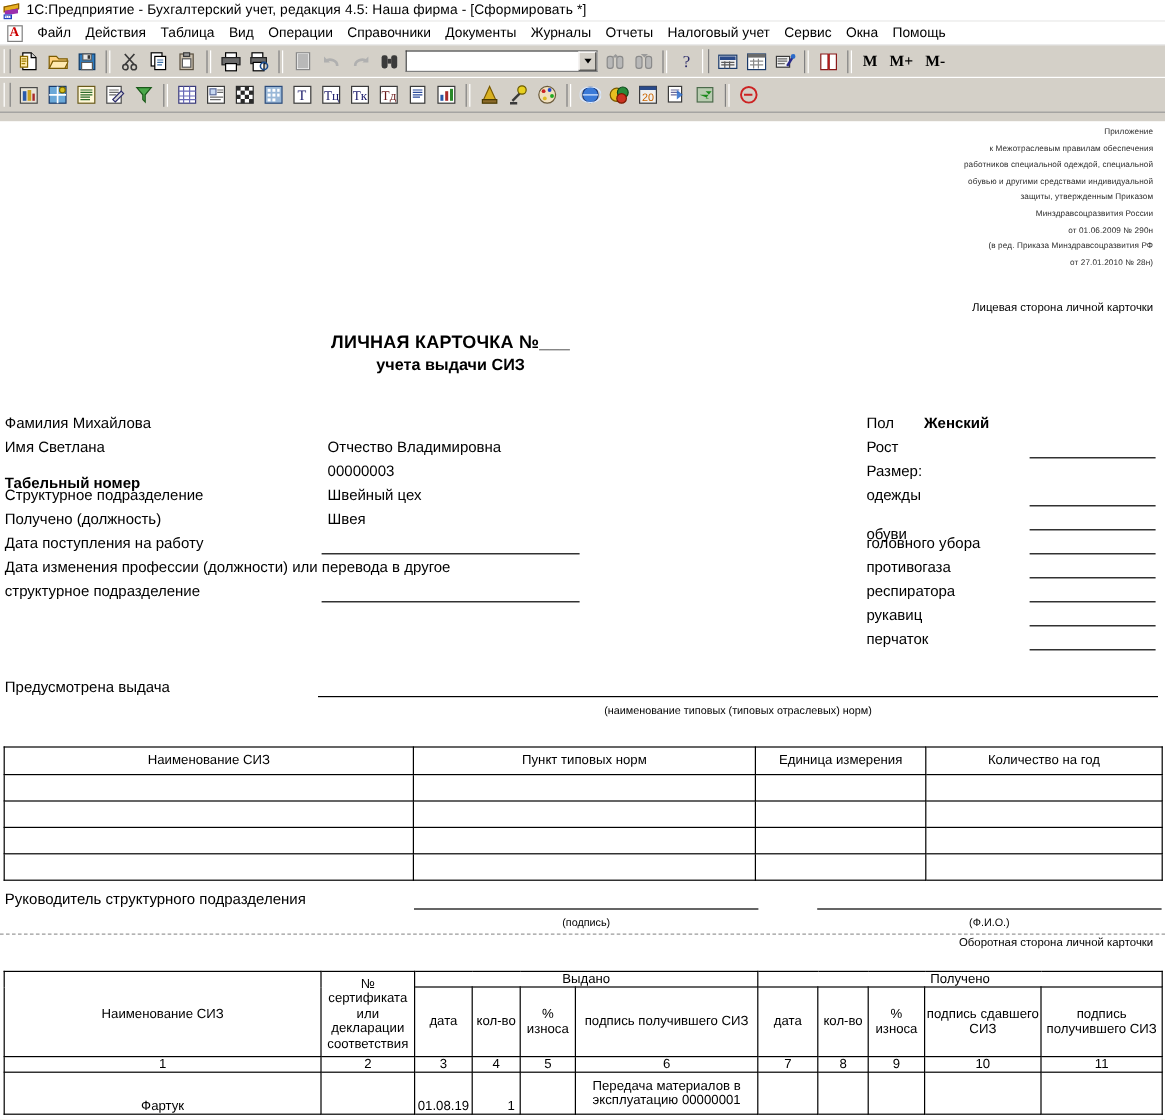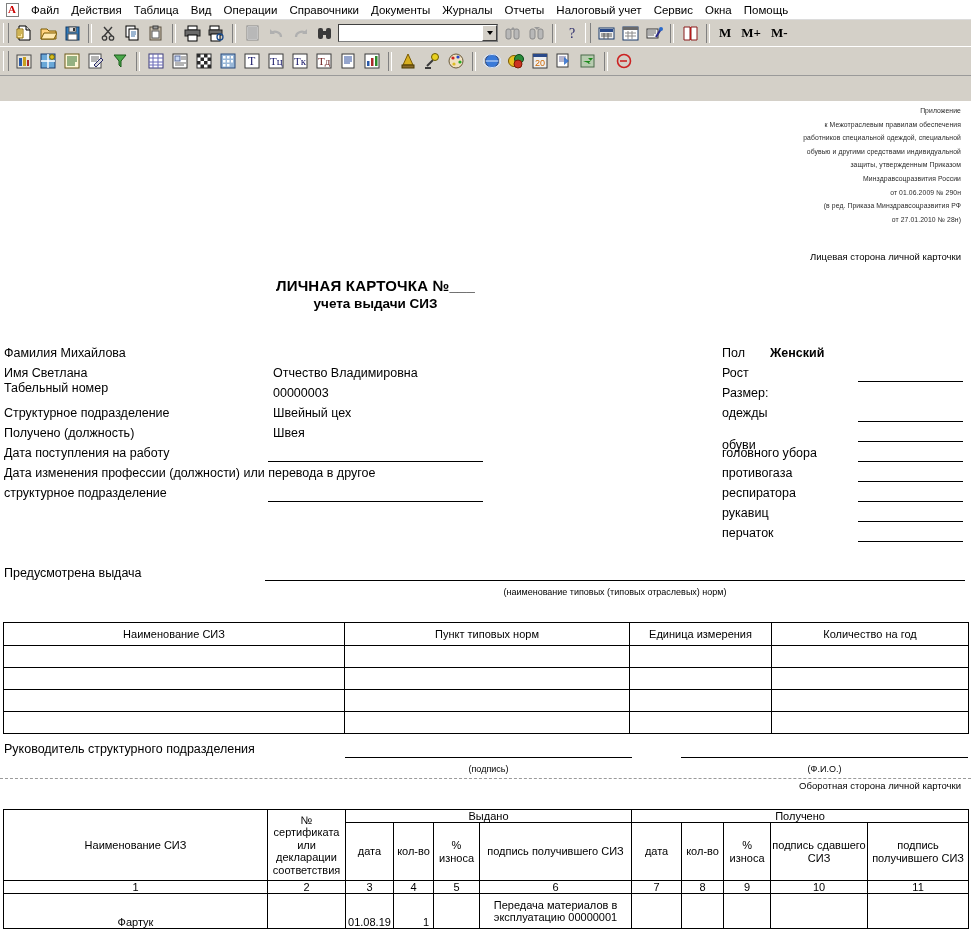--- a/index.html
+++ b/index.html
@@ -143,20 +143,28 @@
 
   .num-row td{font-size:8px;color:#333;height:12px;}
   .small-cell{font-size:11px;line-height:12.5px;}
   .cell-left{text-align:left;padding-left:3px;}
 </style>
 </head>
 <body>
 
 <div class="app">
 
+  <div class="titlebar">
+    <span class="tb-icon">
+      <span class="p1"></span>
+        <span class="p2"></span>
+        <span class="p3">1/7</span>
+    </span>
+    <span class="title-text">1С:Предприятие - Бухгалтерский учет, редакция 4.5: Наша фирма - [Сформировать  *]</span>
+  </div>
 
   <div class="menubar">
     <span class="menu-appicon"></span>
     <span class="menu-item">Файл</span>
     <span class="menu-item">Действия</span>
     <span class="menu-item">Таблица</span>
     <span class="menu-item">Вид</span>
     <span class="menu-item">Операции</span>
     <span class="menu-item">Справочники</span>
     <span class="menu-item">Документы</span>
@@ -546,21 +554,21 @@
       <div class="side-note">Лицевая сторона личной карточки</div>
 
       <div class="title-block">
         <div class="t1">ЛИЧНАЯ КАРТОЧКА №___</div>
         <div class="t2">учета выдачи СИЗ</div>
       </div>
 
       <div class="lf" style="left:4px;top:245px;">Фамилия Михайлова</div>
       <div class="lf" style="left:4px;top:265px;">Имя Светлана</div>
       <div class="vf" style="left:273px;top:265px;">Отчество Владимировна</div>
-      <div class="lf" style="left:4px;top:280px;">Табельный номер</div>
+      <div class="lf" style="left:4px;top:295px;font-weight:bold;">Табельный номер</div>
       <div class="vf" style="left:273px;top:285px;">00000003</div>
       <div class="lf" style="left:4px;top:305px;">Структурное подразделение</div>
       <div class="vf" style="left:273px;top:305px;">Швейный цех</div>
       <div class="lf" style="left:4px;top:325px;">Получено (должность)</div>
       <div class="vf" style="left:273px;top:325px;">Швея</div>
       <div class="lf" style="left:4px;top:345px;">Дата поступления на работу</div>
       <div class="uline" style="left:268px;top:360px;width:215px;"></div>
       <div class="lf" style="left:4px;top:365px;">Дата изменения профессии (должности) или перевода в другое</div>
       <div class="lf" style="left:4px;top:385px;">структурное подразделение</div>
       <div class="uline" style="left:268px;top:400px;width:215px;"></div>

